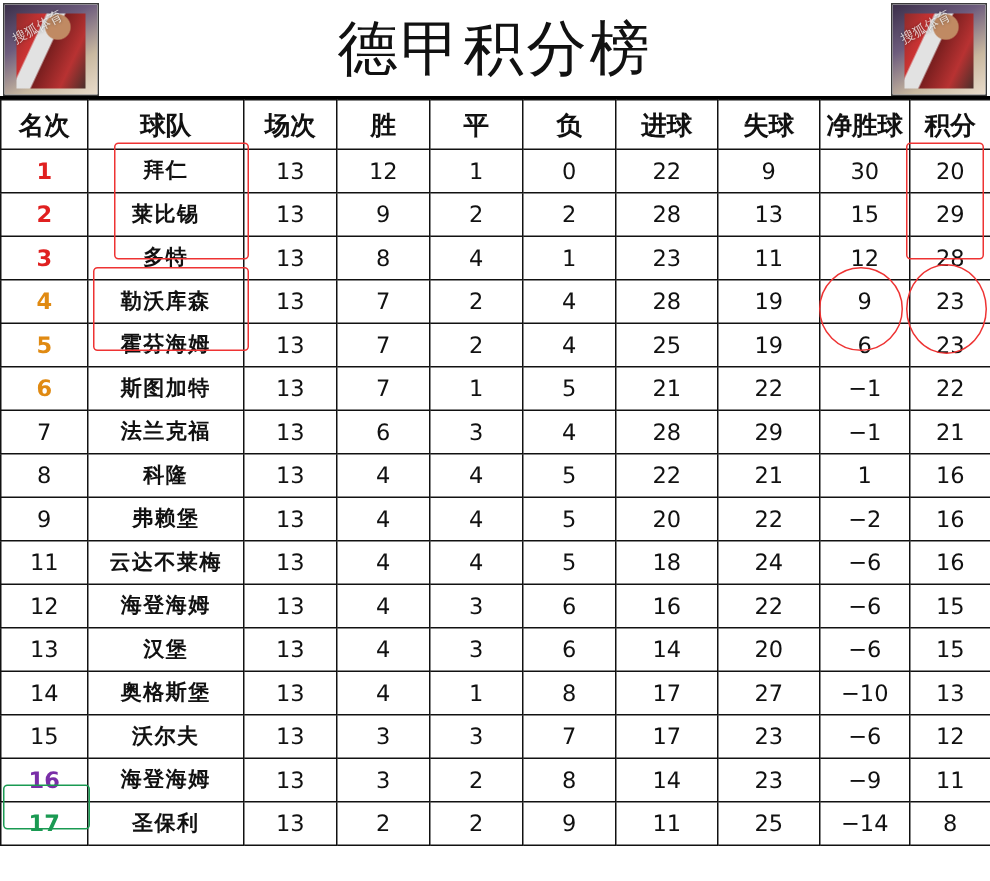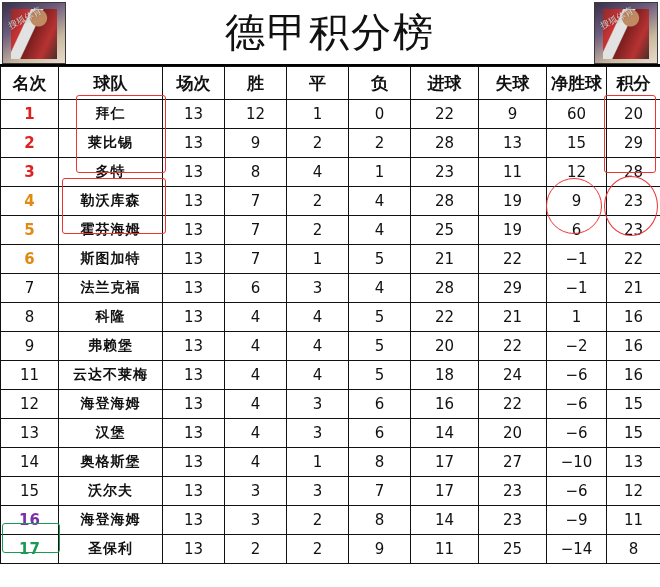--- a/index.html
+++ b/index.html
@@ -148,21 +148,21 @@
     <tbody id="tbody">
         <tr>
           <td class="rank r-red">1</td>
           <td class="team">拜仁</td>
           <td class="">13</td>
           <td class="">12</td>
           <td class="">1</td>
           <td class="">0</td>
           <td class="">22</td>
           <td class="">9</td>
-          <td class="">60</td>
+          <td class="">30</td>
           <td class="">20</td>
         </tr>
         <tr>
           <td class="rank r-red">2</td>
           <td class="team">莱比锡</td>
           <td class="">13</td>
           <td class="">9</td>
           <td class="">2</td>
           <td class="">2</td>
           <td class="">28</td>

